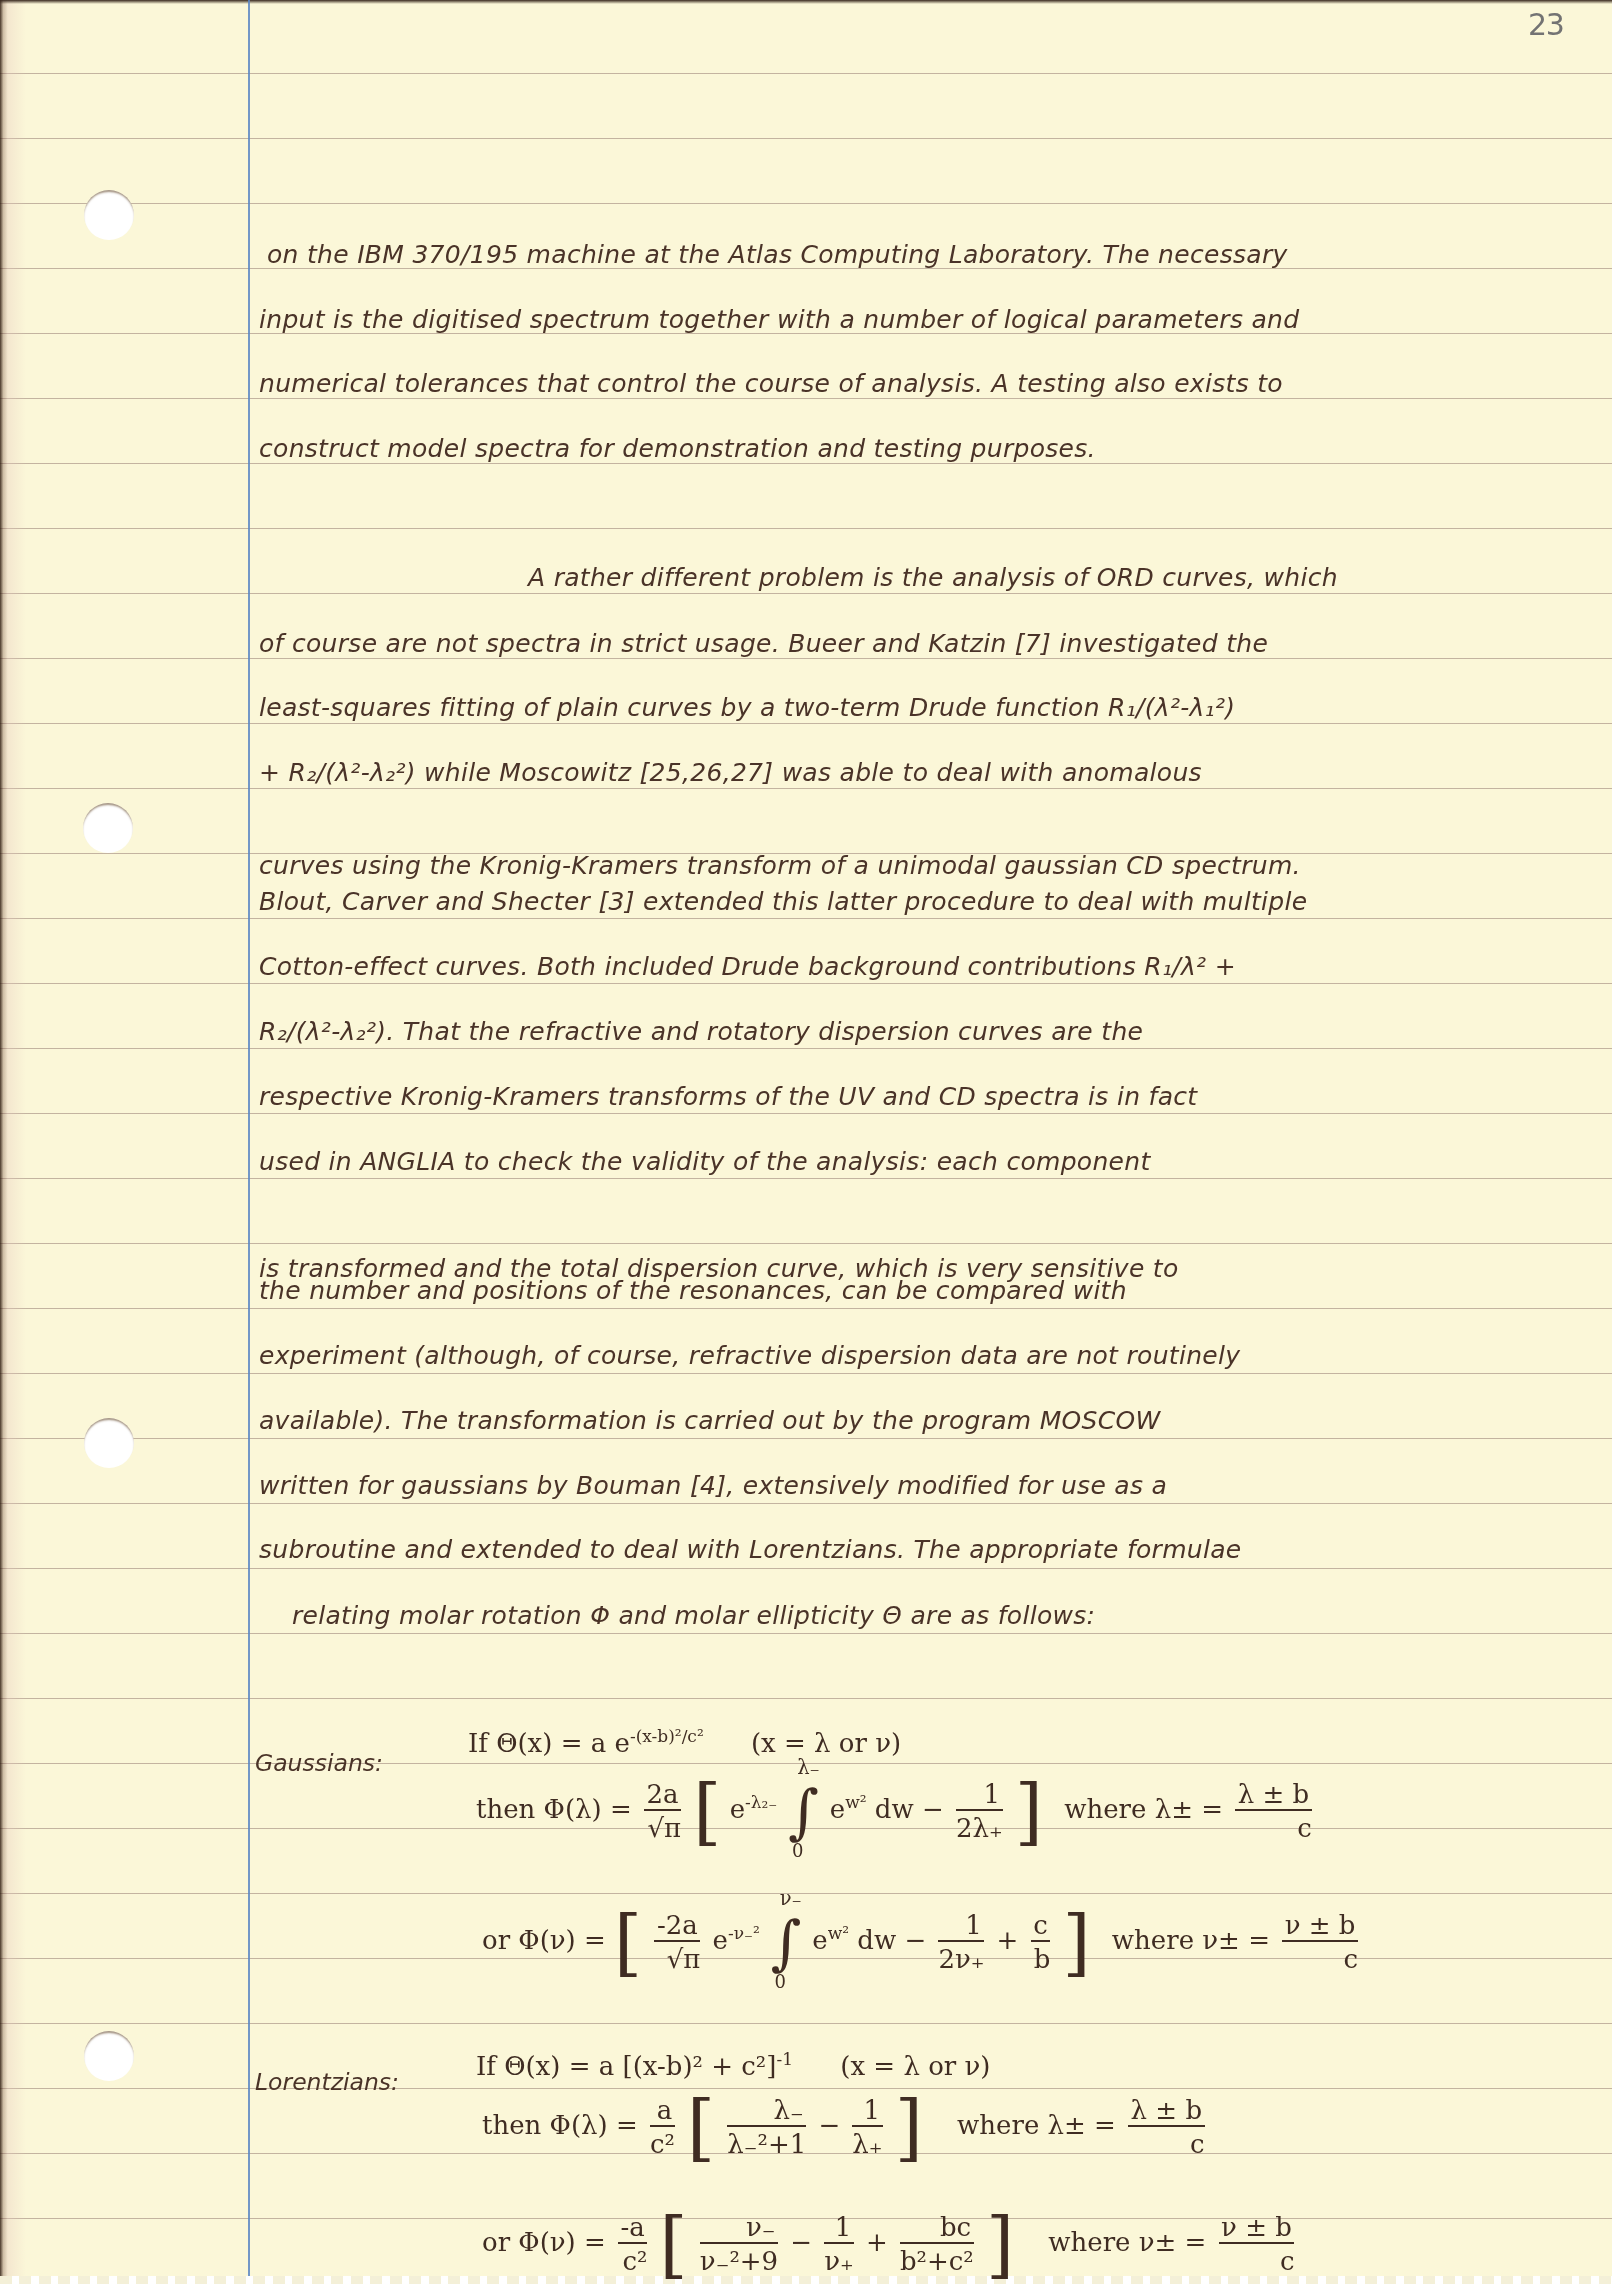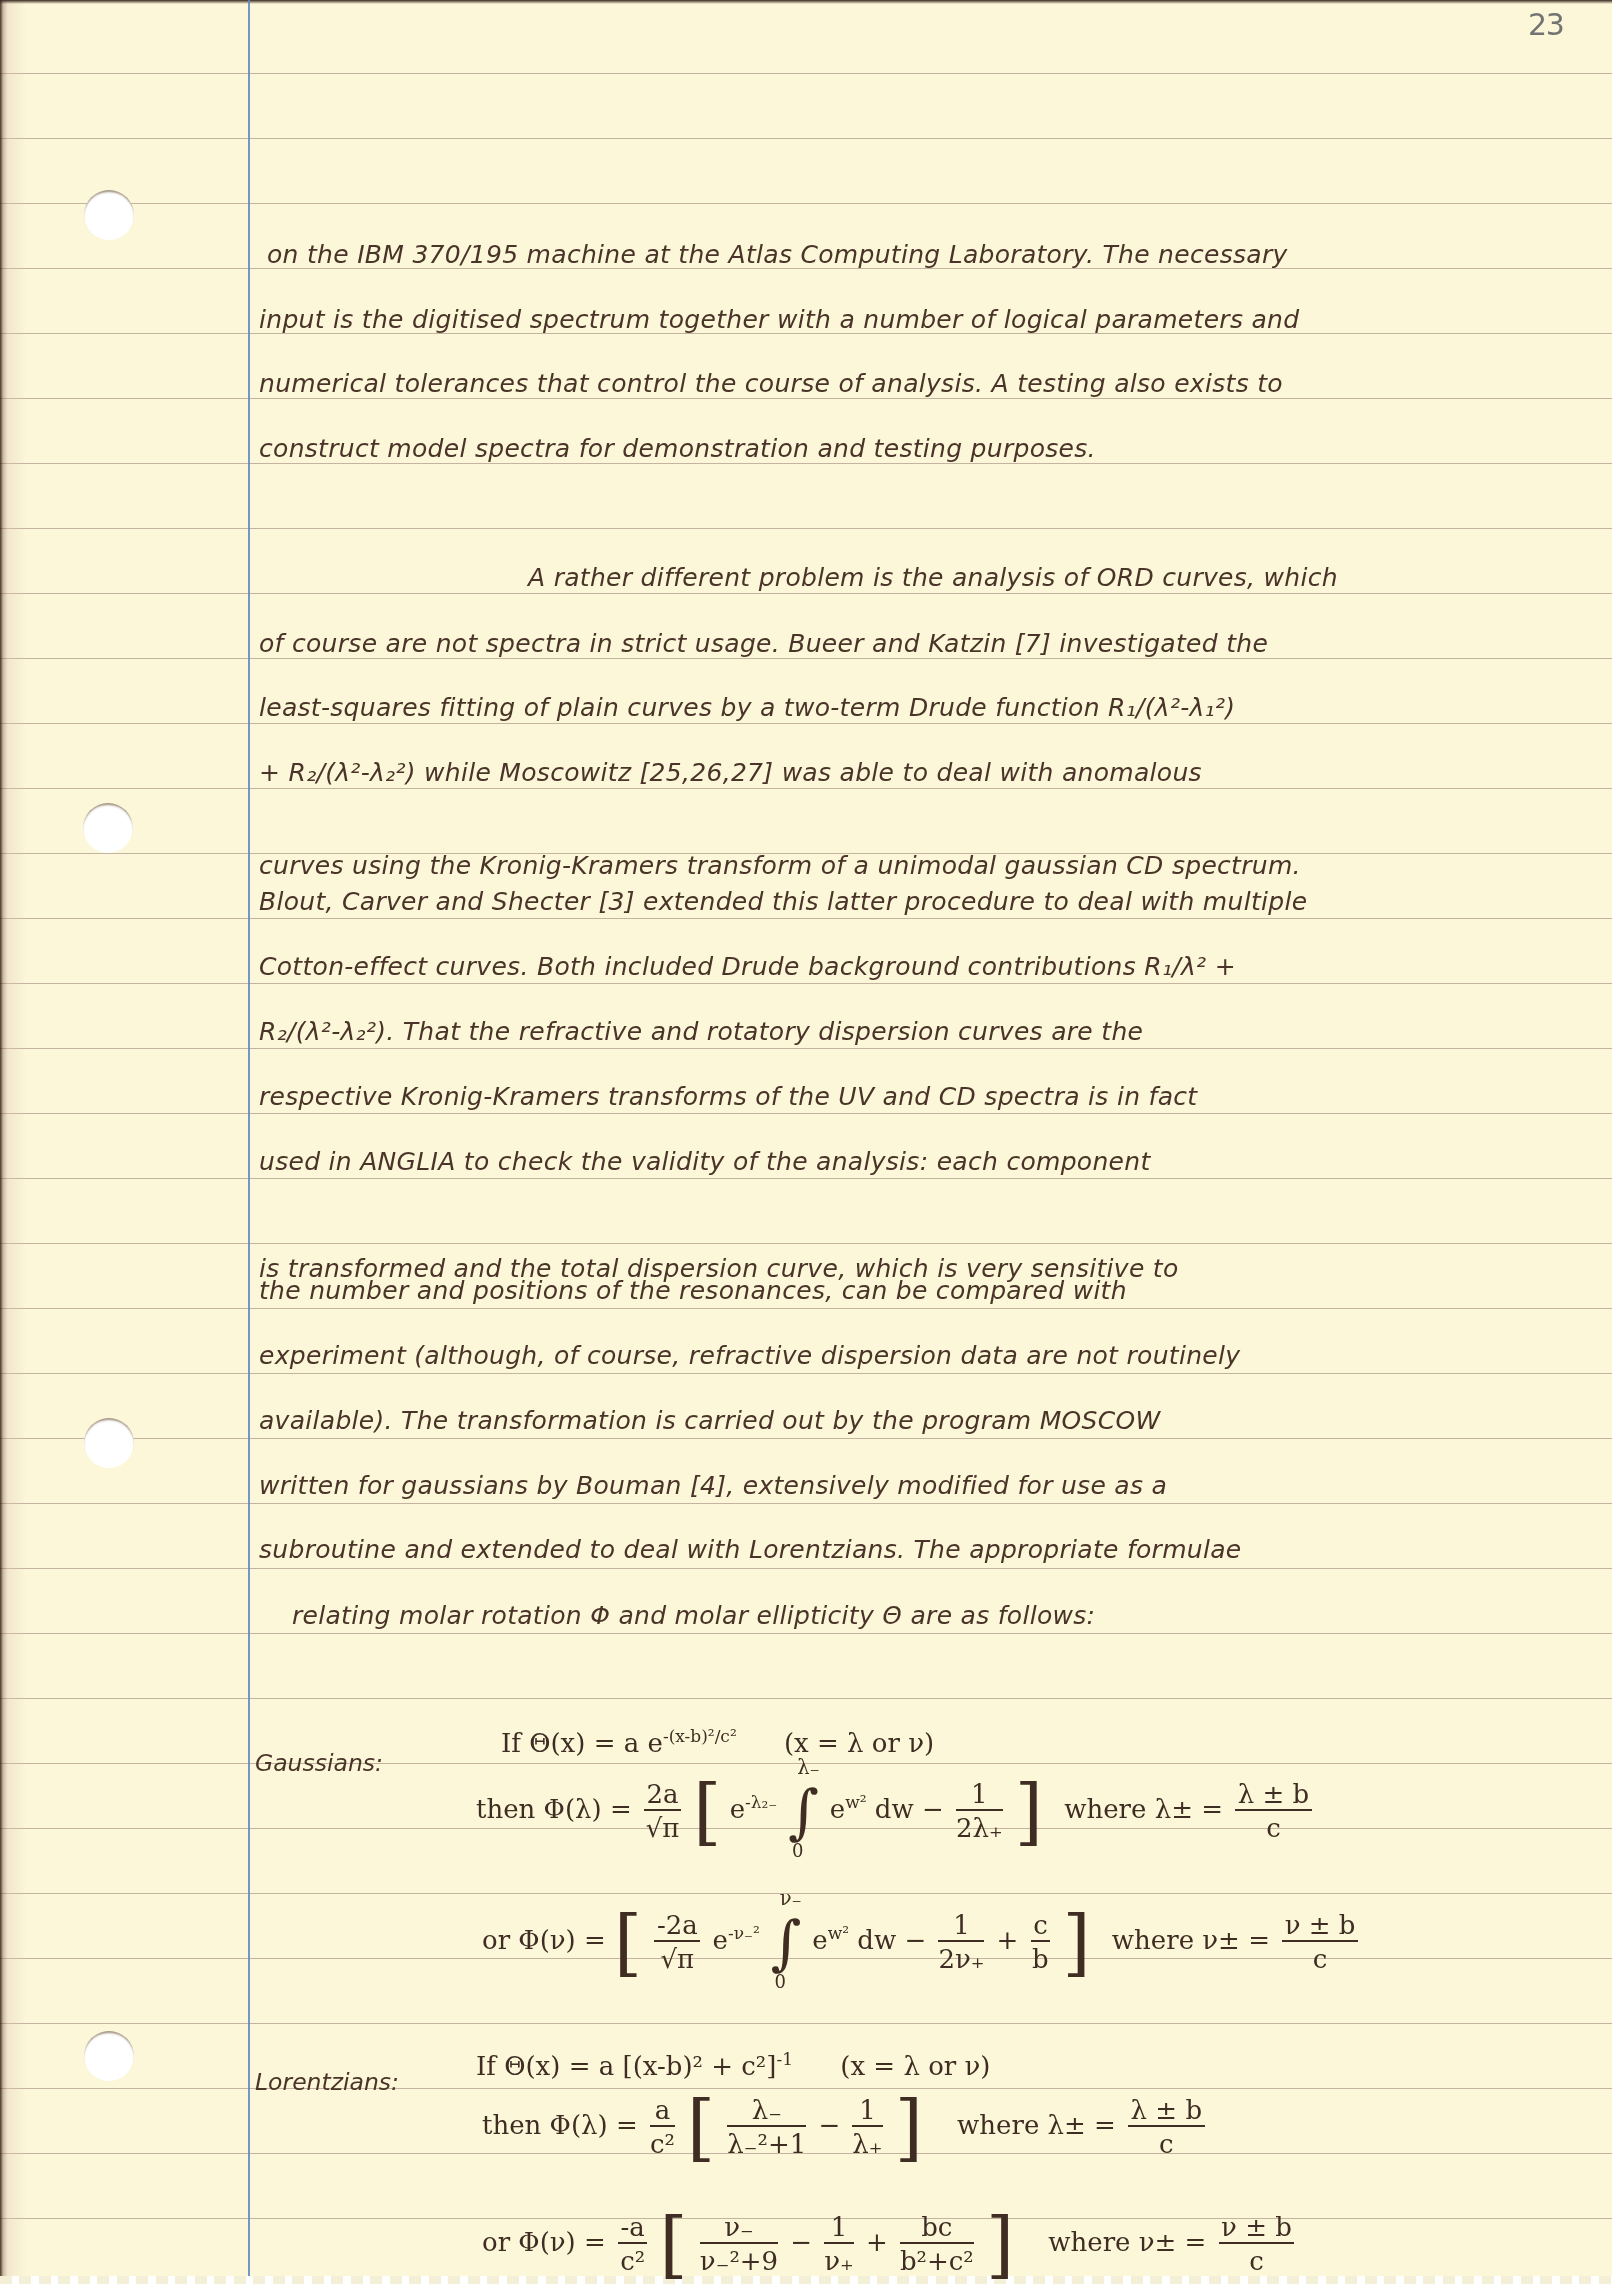--- a/index.html
+++ b/index.html
@@ -37,21 +37,21 @@
     color: #4a3328;
     font-family: "DejaVu Sans", sans-serif;
     font-size: 25px; line-height: 1;
     font-style: italic;
     letter-spacing: 0.3px;
   }
   .math {
     position: absolute; white-space: nowrap; color: #3f2c22;
     font-family: "DejaVu Serif", serif; font-size: 26px; line-height: 1;
   }
-  .frac { display: inline-block; vertical-align: middle; text-align: center; margin: 0 3.9px; }
+  .frac { display: inline-block; vertical-align: middle; text-align: right; margin: 0 3.9px; }
   .frac .num { display: block; border-bottom: 2px solid #3f2c22; padding: 0 2.6px 2.6px; }
   .frac .den { display: block; padding-top: 3.9px; }
   .bracket { font-size: 72px; vertical-align: middle; font-weight: 200; }
   .intg { display: inline-block; position: relative; font-size: 59px; vertical-align: middle; margin: 0 2.6px; }
   .intg .up { position:absolute; top:-23.5px; left:9px; font-size:19.5px; }
   .intg .lo { position:absolute; bottom:-19.5px; left:3.9px; font-size:18px; }
   sup { font-size: 17px; }
   .label { position: absolute; color: #4a3328; font-family: "DejaVu Sans", sans-serif; font-size: 23.5px; font-style: italic; margin-top: 16px; }
 </style>
 </head>
@@ -86,21 +86,21 @@
 <div class="hw" style="left:259px; top:1149px;">used in ANGLIA to check the validity of the analysis: each component</div>
 <div class="hw" style="left:259px; top:1214px;margin-top:42px;">is transformed and the total dispersion curve, which is very sensitive to</div>
 <div class="hw" style="left:259px; top:1278px;">the number and positions of the resonances, can be compared with</div>
 <div class="hw" style="left:259px; top:1343px;">experiment (although, of course, refractive dispersion data are not routinely</div>
 <div class="hw" style="left:259px; top:1408px;">available). The transformation is carried out by the program MOSCOW</div>
 <div class="hw" style="left:259px; top:1473px;">written for gaussians by Bouman [4], extensively modified for use as a</div>
 <div class="hw" style="left:259px; top:1537px;">subroutine and extended to deal with Lorentzians. The appropriate formulae</div>
 <div class="hw" style="left:259px; top:1603px;margin-left:33px;">relating molar rotation Φ and molar ellipticity Θ are as follows:</div>
 
 <div class="label" style="left:255px; top:1733px;">Gaussians:</div>
-<div class="math" style="left:501px; top:1728px;">
+<div class="math" style="left:468px; top:1728px;">
   <span>If Θ(x) = a e</span><sup>-(x-b)²/c²</sup>
   <span style="margin-left:39px;">(x = λ or ν)</span>
 </div>
 
 <div class="math" style="left:476px; top:1775px;">
   <span>then Φ(λ) =</span>
   <span class="frac"><span class="num">2a</span><span class="den">√π</span></span>
   <span class="bracket">[</span>
   <span>e</span><sup>-λ₂₋</sup>
   <span class="intg">∫<span class="up">λ₋</span><span class="lo">0</span></span>

